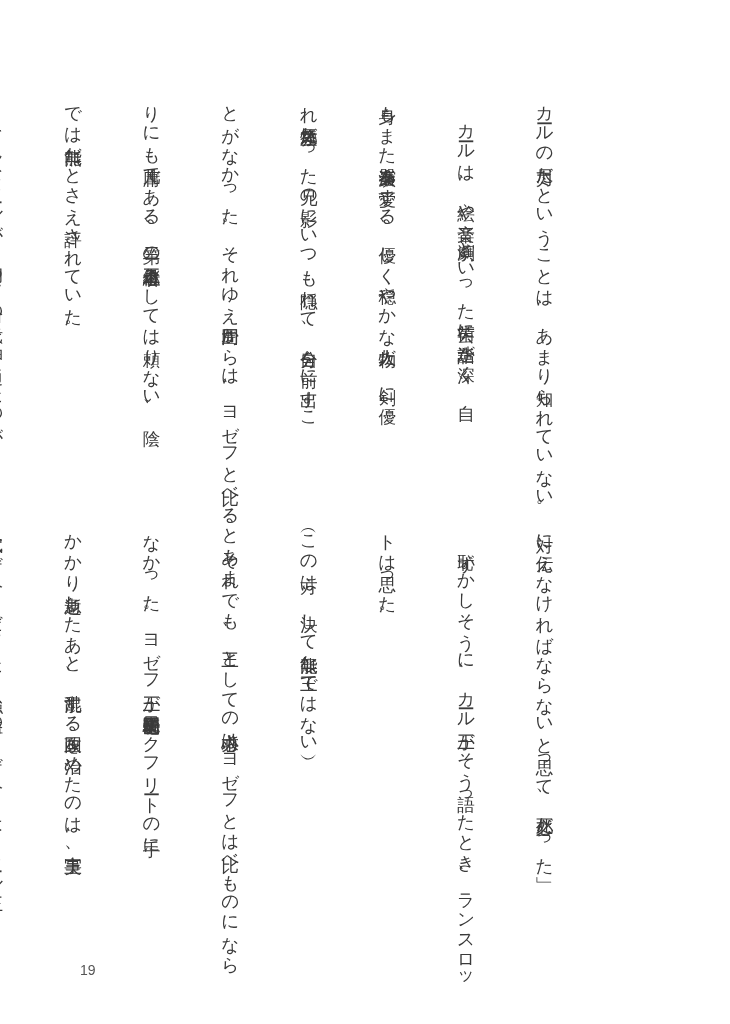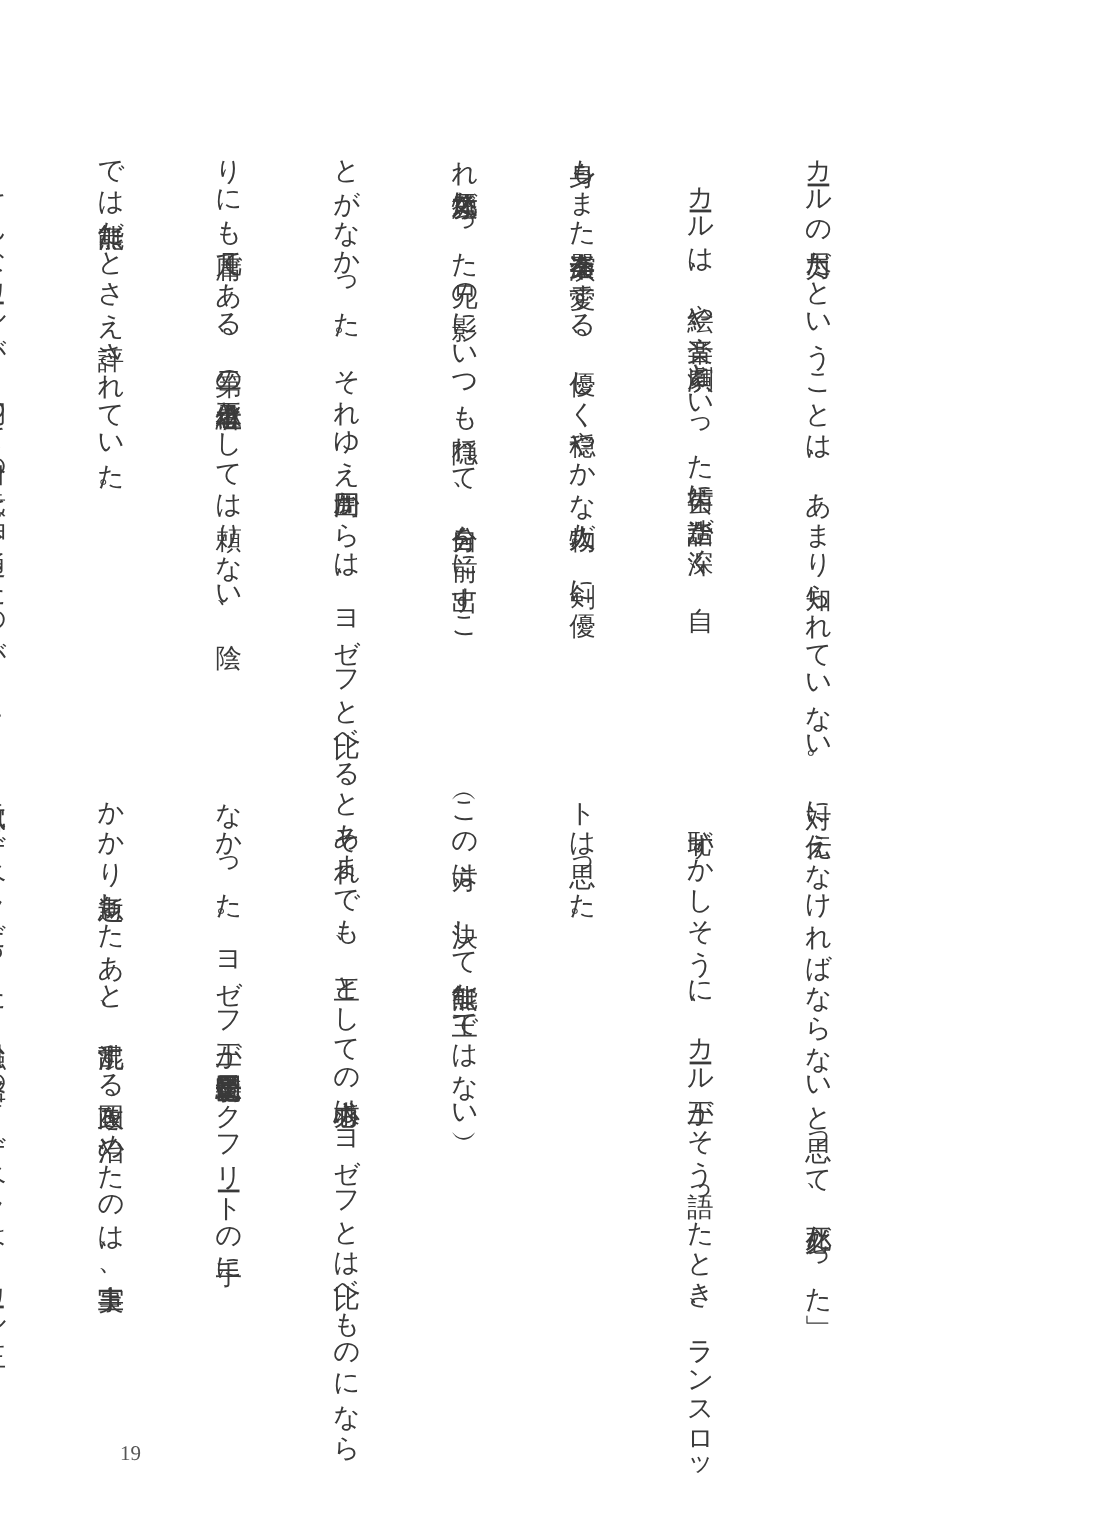--- a/index.html
+++ b/index.html
@@ -17,21 +17,21 @@
     line-height: 26.2px;
     letter-spacing: 0.2px;
     color: #3a3a3a;
     white-space: pre;
   }
   .block-top { right: 120px; top: 94px; height: 396px; width: 540px; }
   .block-bottom { right: 120px; top: 522px; height: 396px; width: 540px; }
   .col { display: block; }
   .page-number {
     position: absolute; left: 80px; top: 962px;
-    font-family: Liberation Serif, serif;
+    font-family: Liberation Sans, sans-serif;
     font-size: 14px; color: #555555;
   }
 </style>
 </head>
 <body>
 
 <div class="page">
 
   <div class="block block-top">
     <span class="col">カールの尽力だということは、あまり知られていない。</span>

